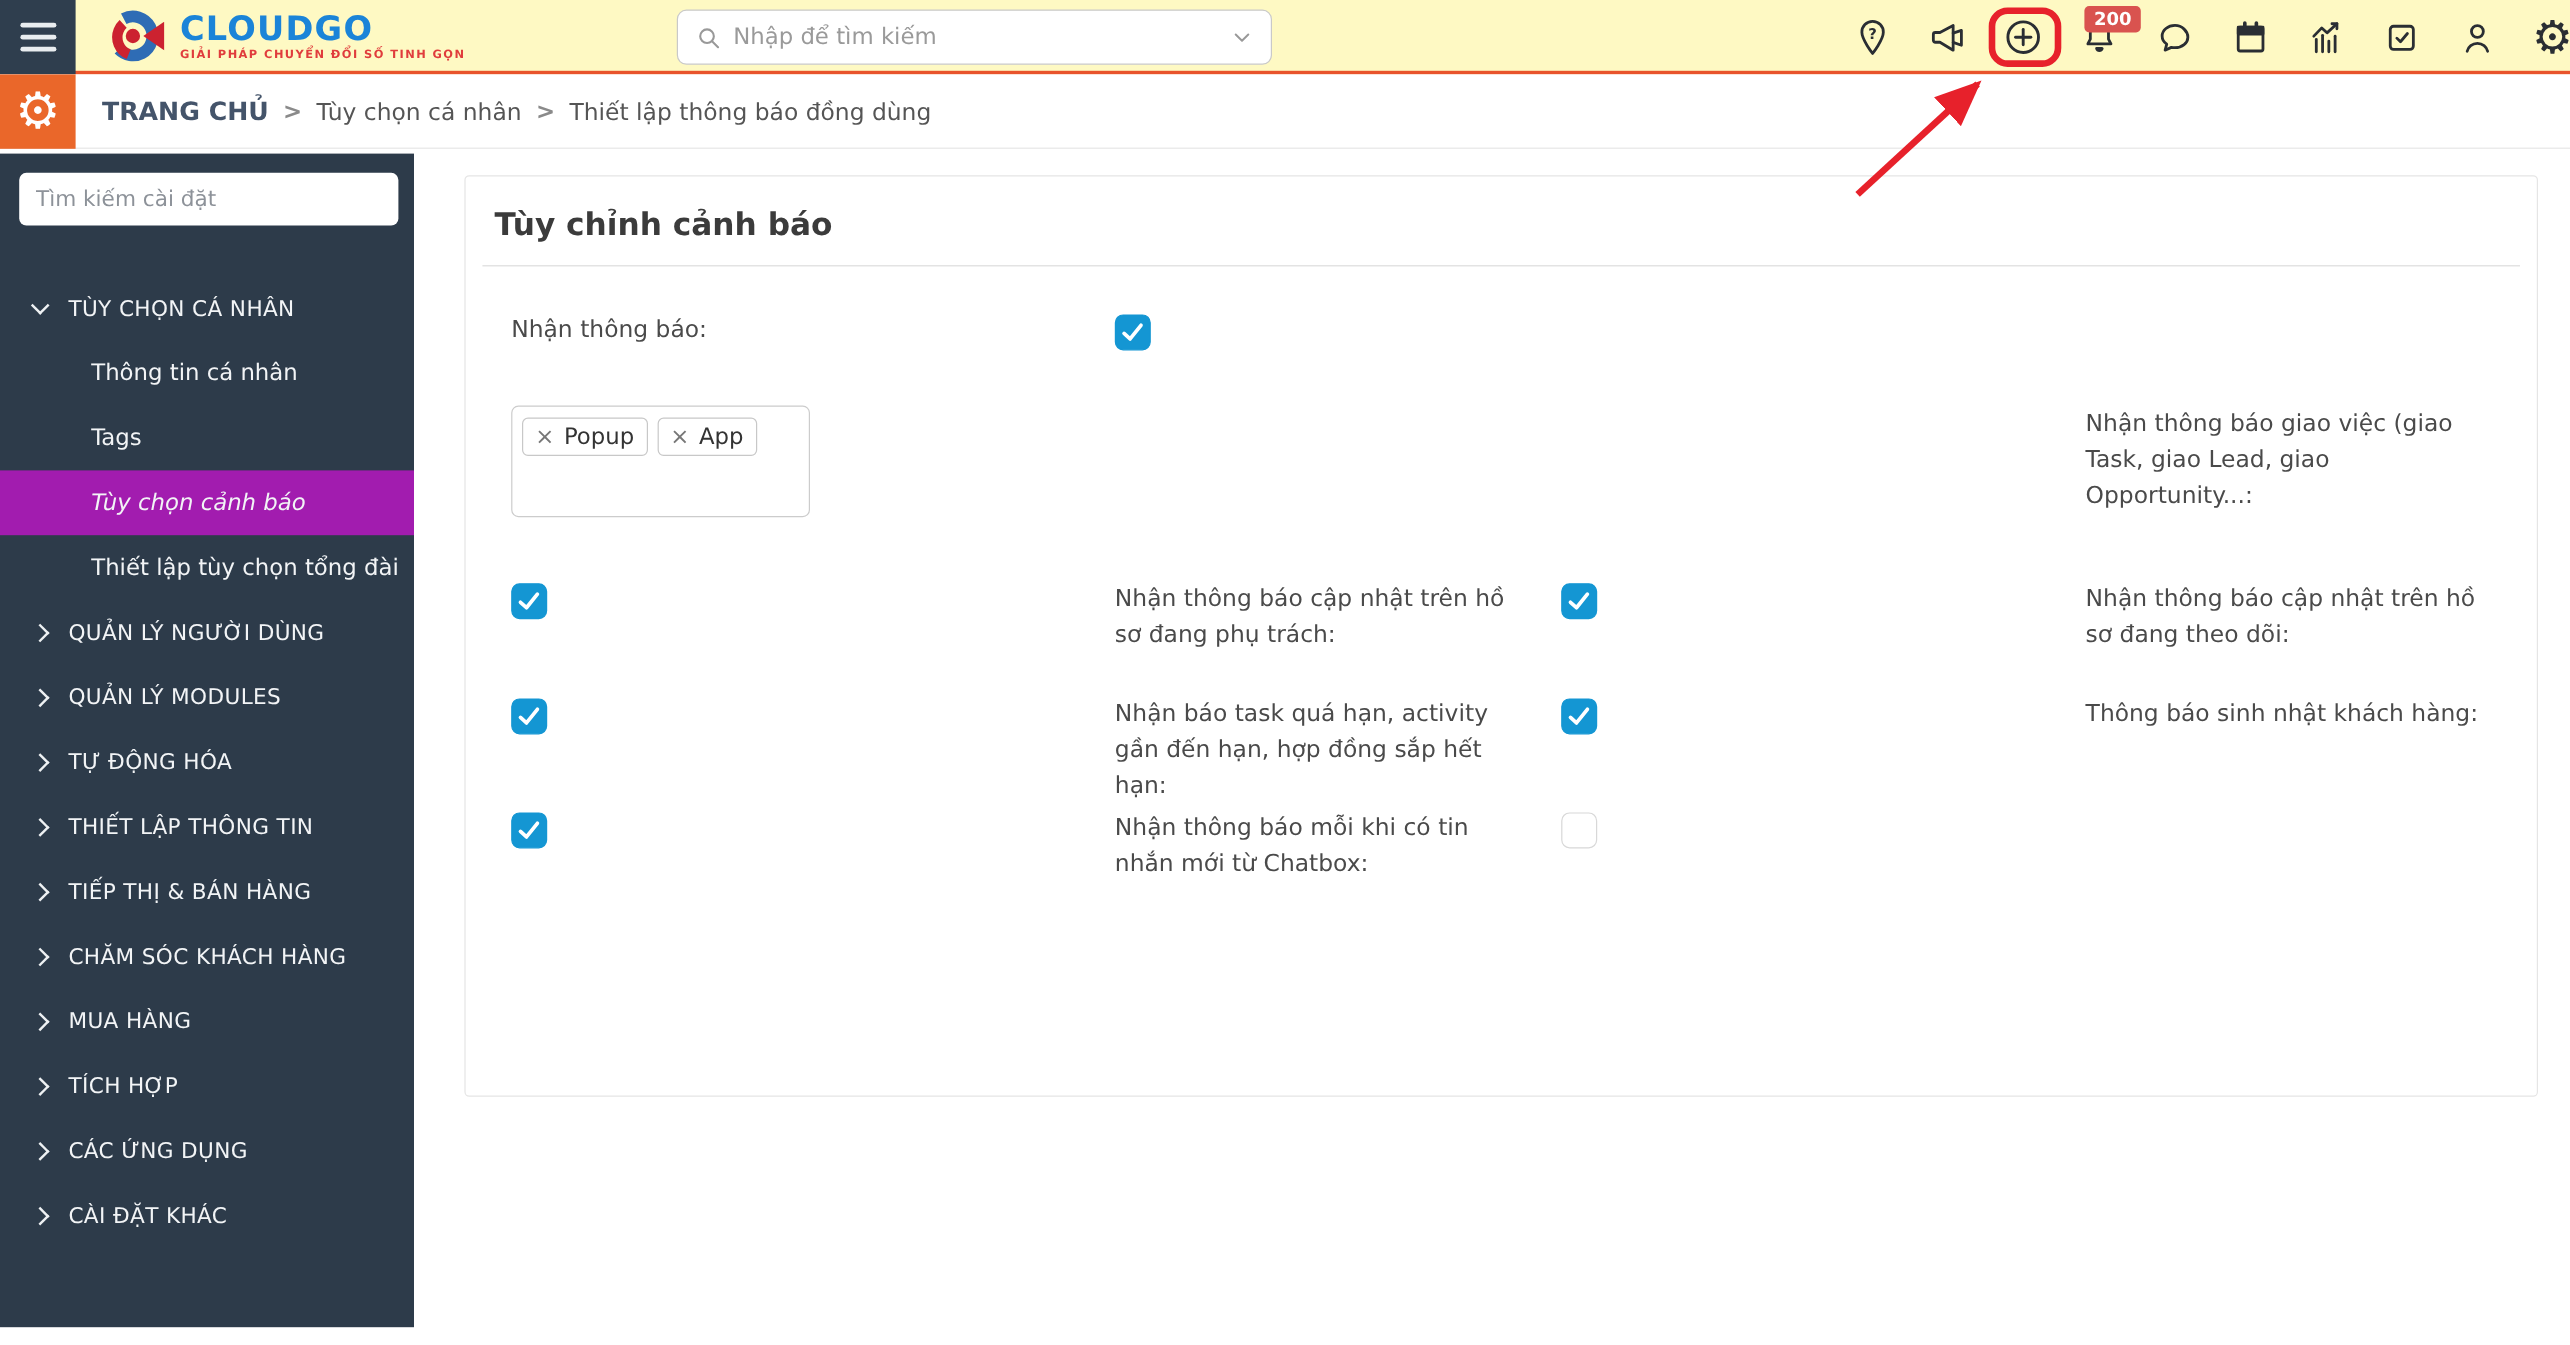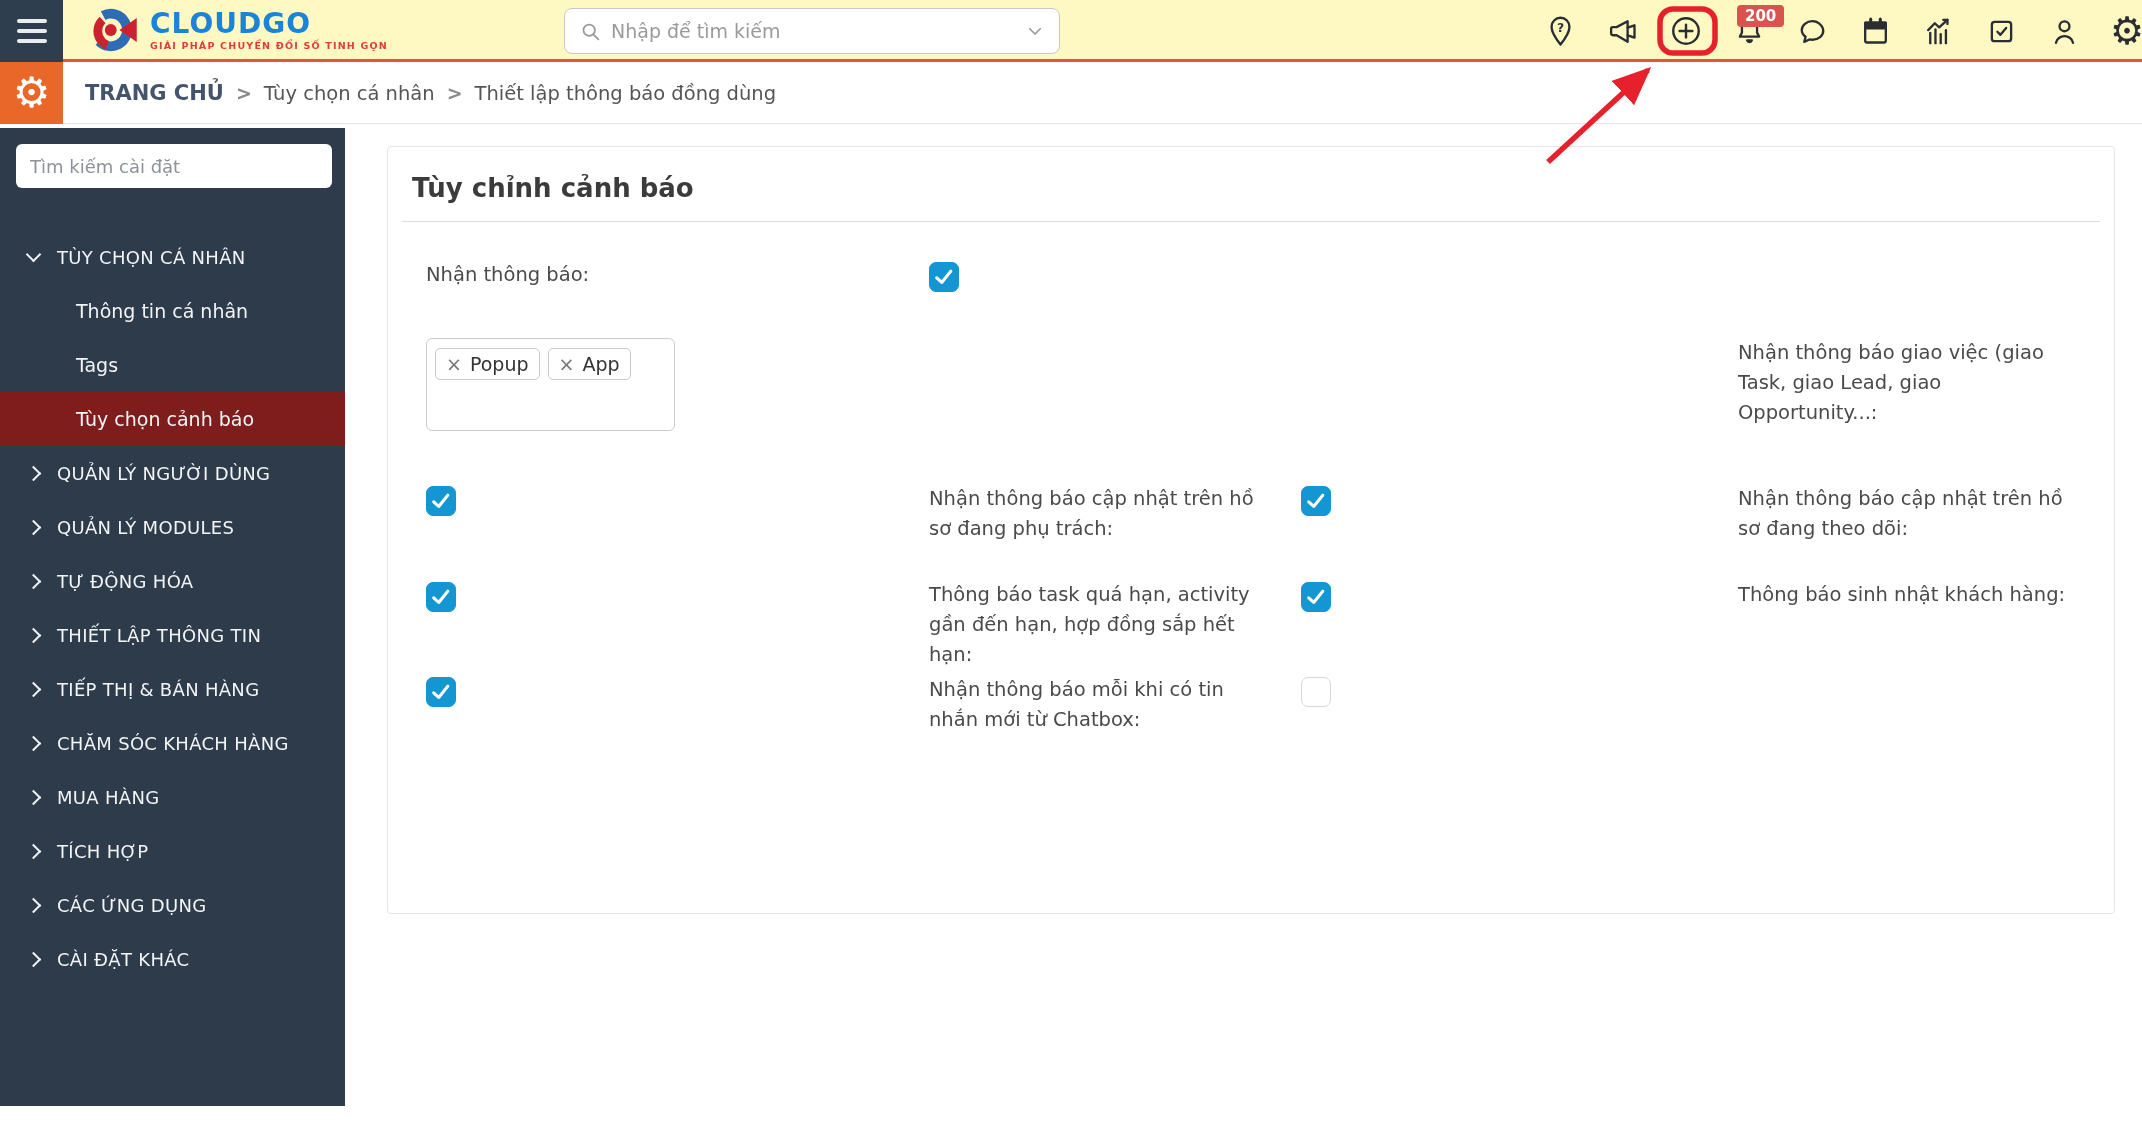--- a/index.html
+++ b/index.html
@@ -41,21 +41,21 @@
   .sidebar { position:absolute; left:0; top:128px; width:345px; height:978px; background:#2d3b4a; }
   .side-search { margin:16px 13px 0 16px; }
   .side-search input { width:316px; height:44px; border:none; outline:none; border-radius:6px;
                        padding:0 14px; font-size:18px; color:#333; background:#fff;
                        font-family:"DejaVu Sans","Liberation Sans",sans-serif; }
   .side-search input::placeholder { color:#8d9299; }
   .menu { margin-top:42px; }
   .mitem { height:54px; display:flex; align-items:center; color:#f2f4f6; cursor:pointer; }
   .mitem.section { padding-left:28px; font-size:18px; letter-spacing:.3px; gap:18px; }
   .mitem.child { padding-left:76px; font-size:19px; }
-  .mitem.selected { background:#7f1d1d; }
+  .mitem.selected { background:#a21caf;font-style:italic; }
   .chev { width:11px; height:11px; border-right:2.4px solid #eef1f3; border-bottom:2.4px solid #eef1f3; flex:none; }
   .chev.right { transform:rotate(-45deg); }
   .chev.down  { transform:rotate(45deg); margin-top:-5px; }
 
   
   .main { position:absolute; left:345px; top:128px; right:0; bottom:0; background:#fff; }
   .card { position:absolute; left:42px; top:18px; width:1728px; height:768px;
           background:#fff; border:1px solid #e5e5e5; border-radius:4px; }
   .card h2 { font-size:26px; font-weight:700; color:#3b3b3b; padding:26px 24px 0 24px; }
   .card .divider { height:1px; background:#ddd; margin:18px 14px 0 14px; }
@@ -209,20 +209,23 @@
         <span>TÙY CHỌN CÁ NHÂN</span>
       </div>
       <div class="mitem child">
         <span>Thông tin cá nhân</span>
       </div>
       <div class="mitem child">
         <span>Tags</span>
       </div>
       <div class="mitem child selected">
         <span>Tùy chọn cảnh báo</span>
+      </div>
+      <div class="mitem child">
+        <span>Thiết lập tùy chọn tổng đài</span>
       </div>
       <div class="mitem section">
         <span class="chev right"></span>
         <span>QUẢN LÝ NGƯỜI DÙNG</span>
       </div>
       <div class="mitem section">
         <span class="chev right"></span>
         <span>QUẢN LÝ MODULES</span>
       </div>
       <div class="mitem section">
@@ -311,21 +314,21 @@
         </div>
 
         <div class="r4 rowlabel">Nhận thông báo cập nhật trên hồ sơ đang theo dõi:</div>
         <div class="r4">
           <span class="cb checked">
             <svg width="22" height="20" viewBox="0 0 24 22">
                 <polyline points="4,12 9.5,17 19.5,4.5" stroke="#fff" stroke-width="3.4" fill="none" stroke-linecap="round" stroke-linejoin="round"></polyline>
               </svg>
           </span>
         </div>
-        <div class="r4 rowlabel">Thông báo task quá hạn, activity gần đến hạn, hợp đồng sắp hết hạn:</div>
+        <div class="r4 rowlabel">Nhận báo task quá hạn, activity gần đến hạn, hợp đồng sắp hết hạn:</div>
         <div class="r4 ctrl2">
           <span class="cb checked">
             <svg width="22" height="20" viewBox="0 0 24 22">
                 <polyline points="4,12 9.5,17 19.5,4.5" stroke="#fff" stroke-width="3.4" fill="none" stroke-linecap="round" stroke-linejoin="round"></polyline>
               </svg>
           </span>
         </div>
 
         <div class="r5 rowlabel">Thông báo sinh nhật khách hàng:</div>
         <div class="r5">

